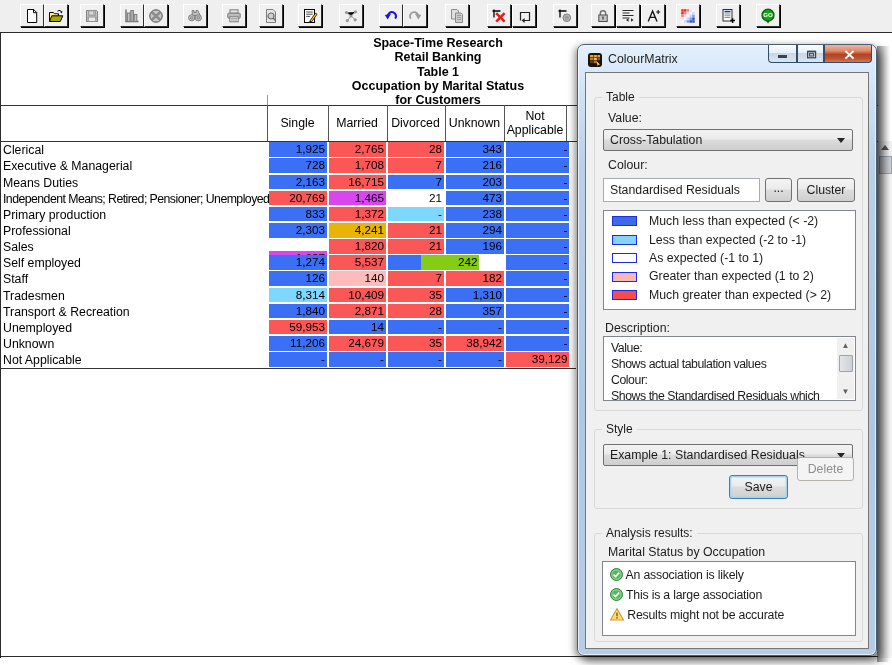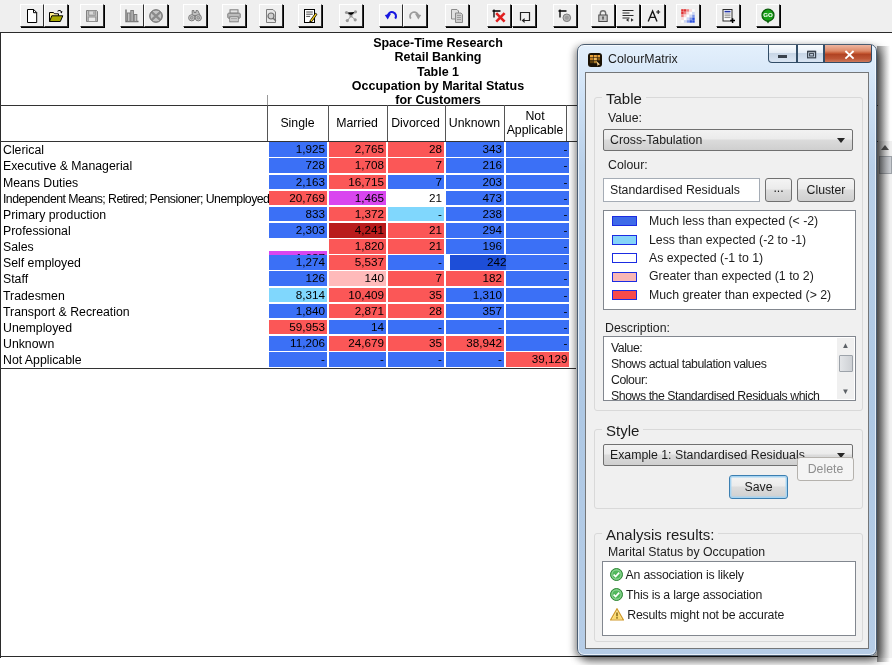--- a/index.html
+++ b/index.html
@@ -35,21 +35,21 @@
 #dlg .client { position:absolute; left:7px; top:27px; width:284px; height:577px; background:#f0f0f0; border:1px solid #747678; }
 .cap-ico { position:absolute; left:10px; top:8px; }
 .cap-txt { position:absolute; left:30px; top:7px; font-size:12.3px; color:#1c1c1c; }
 .cbtn { position:absolute; top:0px; height:18px; border:1px solid #324d67; border-top:none; }
 #bmin { left:190px; width:29px; border-radius:0 0 0 4px; background:linear-gradient(180deg,#fbfdfe,#e6eef7 45%,#c8d6e6 50%,#d7e3f1 90%); }
 #bmax { left:219px; width:27px; background:linear-gradient(180deg,#fbfdfe,#e6eef7 45%,#c8d6e6 50%,#d7e3f1 90%); }
 #bclose { left:246px; width:48px; border-radius:0 0 4px 0; background:linear-gradient(180deg,#eeb5a0 0%,#dd8a68 35%,#c2542f 50%,#b04323 55%,#bd5535 80%,#cd7a5d 100%); }
 .glyph { position:absolute; }
 
 .grp { position:absolute; left:16px; width:269px; border:1px solid #d9d9d9; border-radius:3px; }
-.grplab { position:absolute; left:24px; font-size:15px; color:#1c1c1c; background:#f0f0f0; padding:0 4px; z-index:2; }
+.grplab { position:absolute; left:24px; font-size:12px; color:#1c1c1c; background:#f0f0f0; padding:0 4px; z-index:2; }
 .lab { position:absolute; font-size:12.3px; color:#1c1c1c; }
 .combo { position:absolute; left:25px; width:250px; height:22px; border:1px solid #707070; border-radius:2px;
    background:linear-gradient(180deg,#f2f2f2,#ebebeb 45%,#dbdbdb 50%,#cfcfcf); font-size:12.3px; color:#1c1c1c; line-height:20px; padding-left:6px; }
 .combo .arr { position:absolute; right:7px; top:8px; width:0; height:0; border-left:4px solid transparent; border-right:4px solid transparent; border-top:5px solid #262626; }
 .tbox { position:absolute; left:25px; width:157px; height:24px; background:#fff; border:1px solid #a5acb5; font-size:12.3px; color:#1c1c1c; line-height:22px; padding-left:6px; }
 .pbtn { position:absolute; height:24px; border:1px solid #707070; border-radius:3px;
    background:linear-gradient(180deg,#f4f4f4,#ebebeb 45%,#dddddd 50%,#cfcfcf); font-size:12.3px; color:#1c1c1c; text-align:center; line-height:22px; }
 .wbox { position:absolute; left:25px; background:#fff; border:1px solid #82878f; }
 .sw { position:absolute; left:8px; width:25px; height:10px; border:1.5px solid #1b2ce2; }
 .lt { position:absolute; left:45px; font-size:12.3px; color:#1c1c1c; white-space:nowrap; }
@@ -303,35 +303,35 @@
 <div class="cell" style="left:445.5px;top:190.7px;width:58.0px;height:14.5px;background:#3b70f6">473</div>
 <div class="cell" style="left:505.5px;top:190.7px;width:63.5px;height:14.5px;background:#3b70f6">-</div>
 <div class="rlab" style="top:207.8px;">Primary production</div>
 <div class="cell" style="left:268.5px;top:206.9px;width:58.0px;height:14.5px;background:#3b70f6">833</div>
 <div class="cell" style="left:328.5px;top:206.9px;width:57.0px;height:14.5px;background:#fb5757">1,372</div>
 <div class="cell" style="left:387.5px;top:206.9px;width:56.0px;height:14.5px;background:#80d7fd">-</div>
 <div class="cell" style="left:445.5px;top:206.9px;width:58.0px;height:14.5px;background:#3b70f6">238</div>
 <div class="cell" style="left:505.5px;top:206.9px;width:63.5px;height:14.5px;background:#3b70f6">-</div>
 <div class="rlab" style="top:223.9px;">Professional</div>
 <div class="cell" style="left:268.5px;top:223.0px;width:58.0px;height:14.5px;background:#3b70f6">2,303</div>
-<div class="cell" style="left:328.5px;top:223.0px;width:57.0px;height:14.5px;background:#b91c1c">4,241</div>
+<div class="cell" style="left:328.5px;top:223.0px;width:57.0px;height:14.5px;background:#eab308">4,241</div>
 <div class="cell" style="left:387.5px;top:223.0px;width:56.0px;height:14.5px;background:#fb5757">21</div>
 <div class="cell" style="left:445.5px;top:223.0px;width:58.0px;height:14.5px;background:#3b70f6">294</div>
 <div class="cell" style="left:505.5px;top:223.0px;width:63.5px;height:14.5px;background:#3b70f6">-</div>
 <div class="rlab" style="top:240.0px;">Sales</div>
 <div class="cell" style="left:268.5px;top:251px;width:58.0px;height:14.5px;background:#d946ef">1,687</div>
 <div class="cell" style="left:328.5px;top:239.1px;width:57.0px;height:14.5px;background:#fb5757">1,820</div>
 <div class="cell" style="left:387.5px;top:239.1px;width:56.0px;height:14.5px;background:#fb5757">21</div>
 <div class="cell" style="left:445.5px;top:239.1px;width:58.0px;height:14.5px;background:#3b70f6">196</div>
 <div class="cell" style="left:505.5px;top:239.1px;width:63.5px;height:14.5px;background:#3b70f6">-</div>
 <div class="rlab" style="top:256.2px;">Self employed</div>
 <div class="cell" style="left:268.5px;top:255.3px;width:58.0px;height:14.5px;background:#3b70f6">1,274</div>
 <div class="cell" style="left:328.5px;top:255.3px;width:57.0px;height:14.5px;background:#fb5757">5,537</div>
 <div class="cell" style="left:387.5px;top:255.3px;width:56.0px;height:14.5px;background:#3b70f6">-</div>
-<div class="cell" style="left:450px;top:255.3px;width:58.0px;height:14.5px;background:#1d4ed8">242</div>
+<div class="cell" style="left:421px;top:255.3px;width:58.0px;height:14.5px;background:#84cc16">242</div>
 <div class="cell" style="left:505.5px;top:255.3px;width:63.5px;height:14.5px;background:#3b70f6">-</div>
 <div class="rlab" style="top:272.3px;">Staff</div>
 <div class="cell" style="left:268.5px;top:271.4px;width:58.0px;height:14.5px;background:#3b70f6">126</div>
 <div class="cell" style="left:328.5px;top:271.4px;width:57.0px;height:14.5px;background:#ffbaba">140</div>
 <div class="cell" style="left:387.5px;top:271.4px;width:56.0px;height:14.5px;background:#fb5757">7</div>
 <div class="cell" style="left:445.5px;top:271.4px;width:58.0px;height:14.5px;background:#fb5757">182</div>
 <div class="cell" style="left:505.5px;top:271.4px;width:63.5px;height:14.5px;background:#3b70f6">-</div>
 <div class="rlab" style="top:288.5px;">Tradesmen</div>
 <div class="cell" style="left:268.5px;top:287.6px;width:58.0px;height:14.5px;background:#80d7fd">8,314</div>
 <div class="cell" style="left:328.5px;top:287.6px;width:57.0px;height:14.5px;background:#fb5757">10,409</div>

